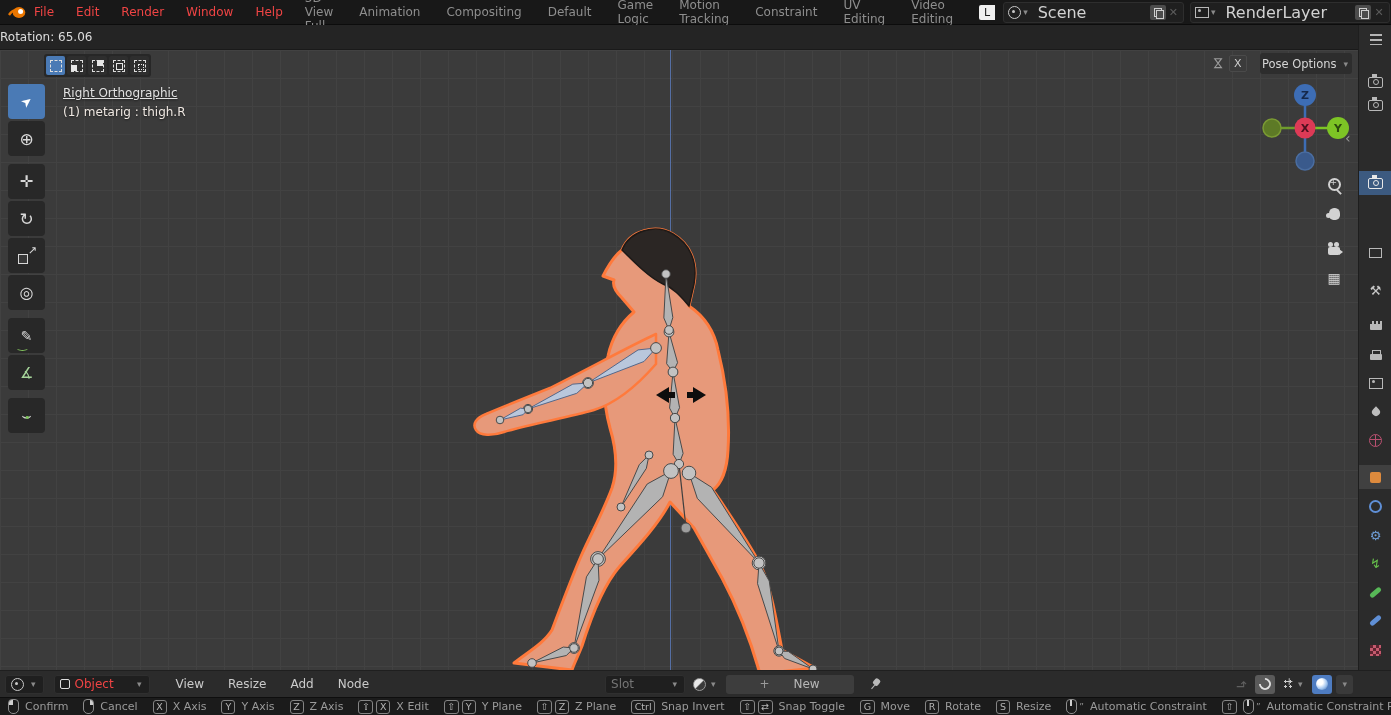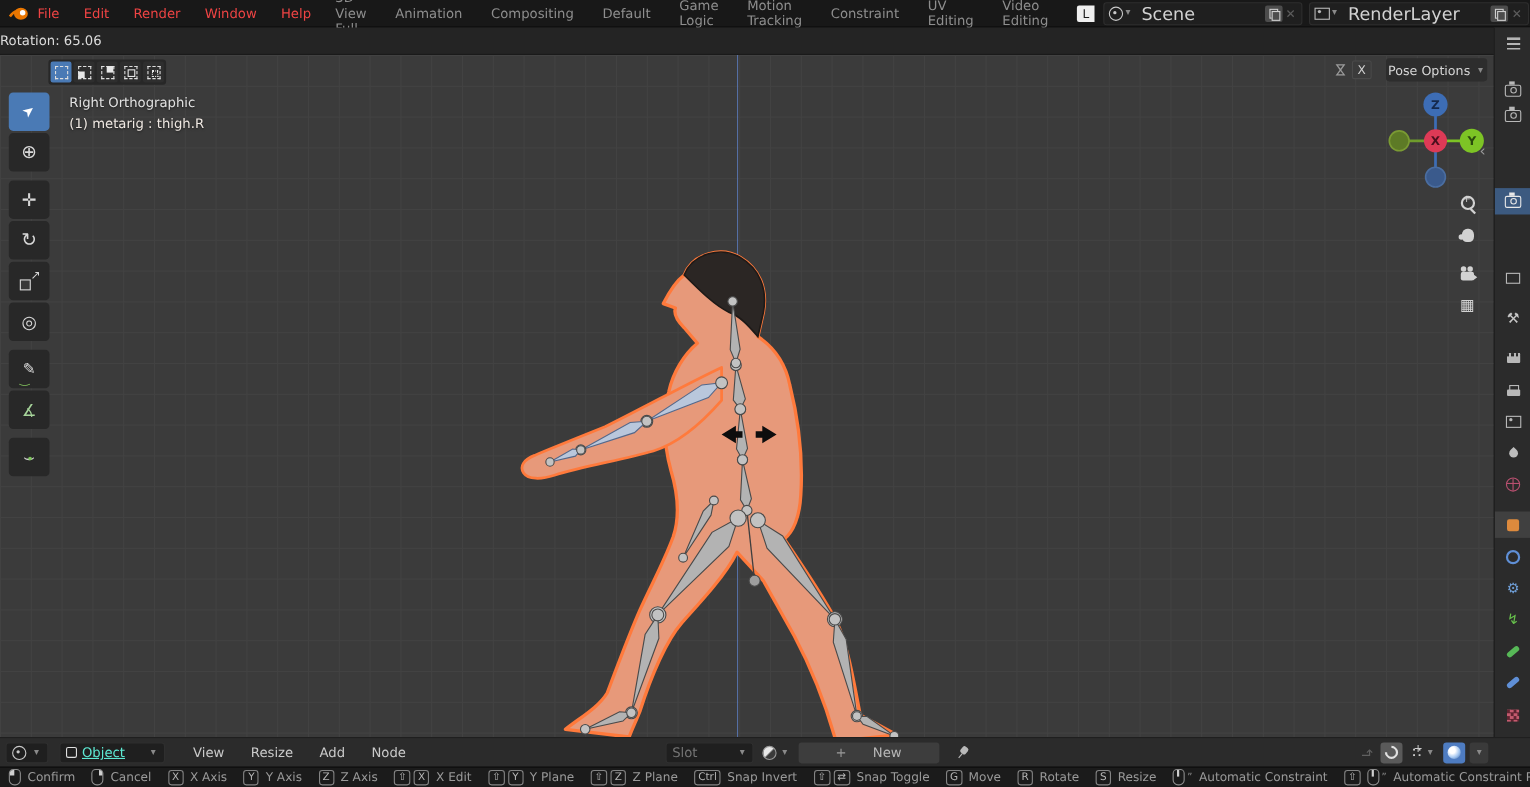--- a/index.html
+++ b/index.html
@@ -29,21 +29,21 @@
          display:flex;align-items:center;box-sizing:border-box;}
   #opbar .optext{color:#dcdcdc;}
 
   
   #viewport{left:0;top:50px;width:1358px;height:620px;background-color:#3b3b3b;
       background-image:linear-gradient(#424242 1px,transparent 1px),linear-gradient(90deg,#424242 1px,transparent 1px);
       background-size:28px 28px;overflow:hidden;}
   #axis-line{left:670px;top:0;width:1px;height:620px;background:#5b79b7;opacity:.85;}
 
   .vlabel{color:#e2e2e2;text-shadow:0 1px 2px #00000088;}
-  #view-name{left:63px;top:36px;}
+  #view-name{left:63px;top:36px;text-decoration:underline;}
   #active-name{left:63px;top:55px;color:#efe8e2;}
 
   
   #selmodes{left:44px;top:4px;background:#272727;border-radius:3px;padding:2px;display:flex;gap:2px;}
   .smode{width:19px;height:19px;border-radius:2px;background:#2e2e2e;position:relative;}
   .smode.active{background:#4a7ab5;}
   .smode::before{content:"";position:absolute;left:4px;top:4px;width:10px;height:10px;border:1px dashed #dedede;}
   .smode .blob{position:absolute;width:6px;height:6px;background:#e6e6e6;}
   .smode .blob.bl{left:4px;bottom:4px;} .smode .blob.tr{right:4px;top:4px;}
   .smode .sq{position:absolute;left:7px;top:7px;width:5px;height:5px;border:1px solid #e6e6e6;}
@@ -127,21 +127,21 @@
 
   
   #nodeheader{left:0;top:670px;width:1391px;height:27px;background:#2b2b2b;border-top:1px solid #1f1f1f;
               display:flex;align-items:center;box-sizing:border-box;}
   .dd{background:#1f1f1f;border:1px solid #2f2f2f;border-radius:3px;height:19px;display:flex;align-items:center;padding:0 5px;gap:5px;box-sizing:border-box;}
   #editor-type-btn{margin-left:5px;}
   .ic-nodecirc{width:11px;height:11px;border:1.5px solid #c9c9c9;border-radius:50%;position:relative;}
   .ic-nodecirc::after{content:"";position:absolute;left:3px;top:3px;width:3px;height:3px;border-radius:50%;background:#c9c9c9;}
   #shader-dd{margin-left:10px;width:96px;}
   .ic-objsq{width:8px;height:8px;border:1.5px solid #dedede;border-radius:2px;}
-  #shader-dd .lbl{color:#5eead4;flex:1;text-decoration:underline;}
+  #shader-dd .lbl{color:#ef4444;flex:1;}
   #nh-menus{display:flex;gap:24px;margin-left:26px;color:#cbcbcb;}
   #slot-dd{margin-left:236px;width:80px;color:#757575;}
   #slot-dd .lbl{flex:1;}
   .ic-sphere{width:11px;height:11px;border-radius:50%;border:1px solid #999;background:linear-gradient(135deg,#e8e8e8 45%,#3a3a3a 55%);}
   #mat-icon{margin-left:8px;display:flex;align-items:center;gap:3px;}
   #new-btn{margin-left:8px;width:128px;height:19px;background:#3d3d3d;border-radius:3px;display:flex;align-items:center;justify-content:center;gap:24px;color:#b8b8b8;}
   #new-btn .plus{color:#9a9a9a;}
   .ic-pin{width:14px;height:14px;position:relative;margin-left:14px;transform:rotate(40deg);}
   .ic-pin::before{content:"";position:absolute;left:4px;top:1px;width:6px;height:7px;background:#b9b9b9;border-radius:2px;}
   .ic-pin::after{content:"";position:absolute;left:6.5px;top:8px;width:1.5px;height:5px;background:#b9b9b9;}

